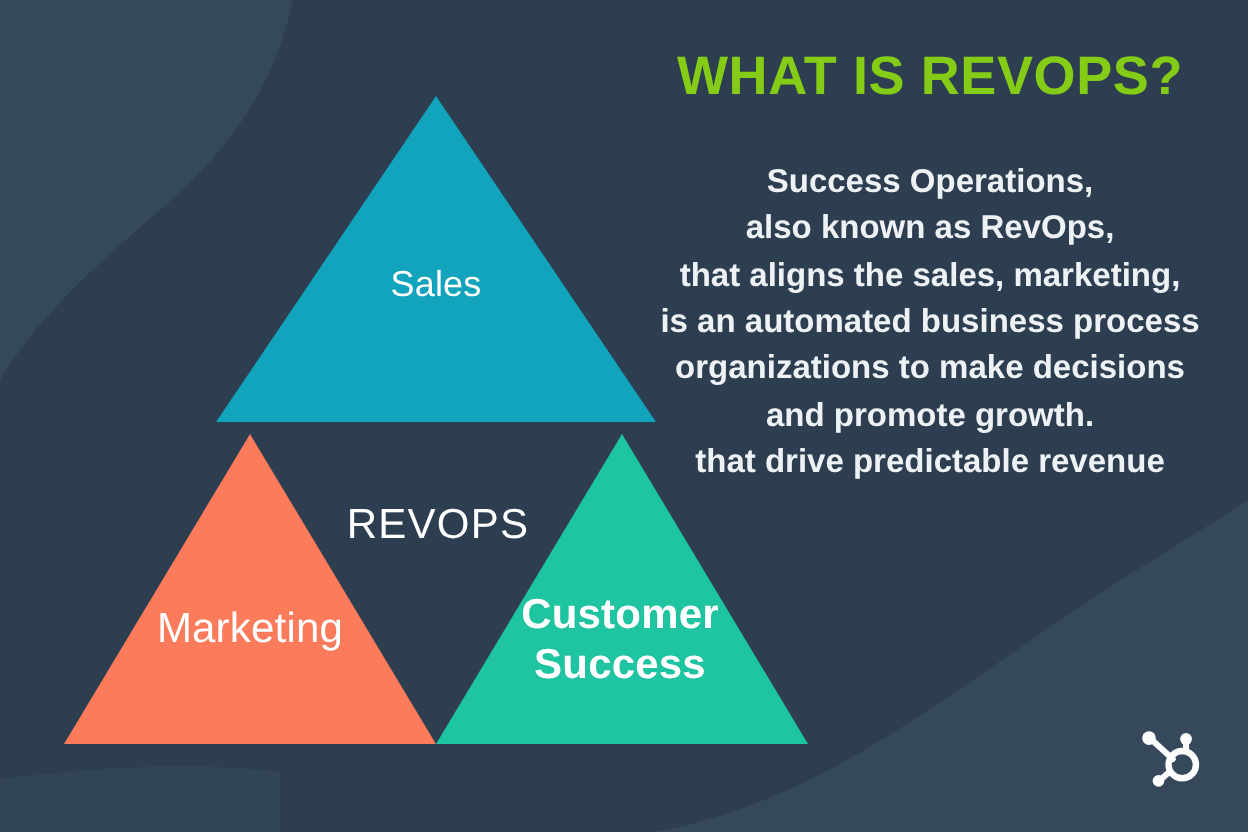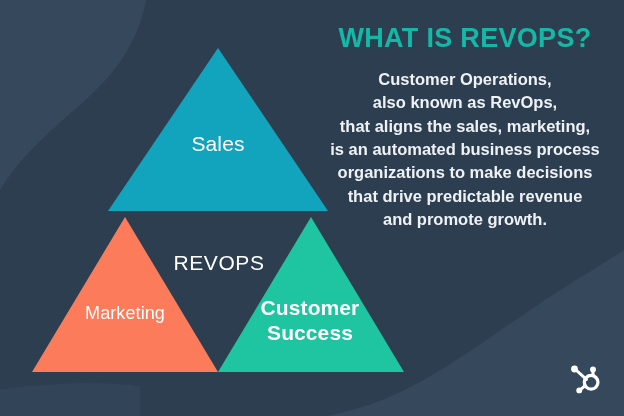--- a/index.html
+++ b/index.html
@@ -37,27 +37,27 @@
     color:#ffffff;
     text-align:center;
     letter-spacing:0.1px;
     white-space:pre-line;
     line-height:1.18;
     text-shadow:0 0 1px rgba(0,0,0,0.05);
   }
   #label-sales {
     left:168px; top:132px;
     width:100px;
-    font-size:21px;
+    font-size:18px;
     font-weight:400;
   }
   #label-marketing {
     left:60px; top:303px;
     width:130px;
-    font-size:18px;
+    font-size:21px;
     font-weight:400;
   }
   #label-customer-success {
     left:246px; top:296px;
     width:128px;
     font-size:21px;
     font-weight:700;
   }
   #label-revops {
     position:absolute;
@@ -72,26 +72,26 @@
 
   
   #copy-block {
     position:absolute;
     left:312px;
     top:24px;
     width:306px;
     text-align:center;
   }
   #heading {
-    color:#14b8a6;
+    color:#84cc16;
     font-size:27px;
     font-weight:bold;
     letter-spacing:0.3px;
     line-height:1.1;
-    margin-bottom:14px;
+    margin-bottom:26px;
   }
   #body-copy {
     color:#eef2f5;
     font-size:16.5px;
     font-weight:600;
     line-height:1.42;
   }
   #body-copy .copy-line { display:block; }
 
   
@@ -126,27 +126,27 @@
   <div class="tri-label" id="label-marketing">Marketing</div>
 
   <div class="tri-label" id="label-customer-success">Customer
 Success</div>
 
   <div id="label-revops">REVOPS</div>
 
   <div id="copy-block">
     <div id="heading">WHAT IS REVOPS?</div>
     <div id="body-copy">
-      <span class="copy-line">Customer Operations,</span>
+      <span class="copy-line">Success Operations,</span>
       <span class="copy-line">also known as RevOps,</span>
       <span class="copy-line">that aligns the sales, marketing,</span>
       <span class="copy-line">is an automated business process</span>
       <span class="copy-line">organizations to make decisions</span>
+      <span class="copy-line">and promote growth.</span>
       <span class="copy-line">that drive predictable revenue</span>
-      <span class="copy-line">and promote growth.</span>
     </div>
   </div>
 
   <svg id="logo" viewBox="0 0 40 40">
     <g stroke="#ffffff" stroke-width="3.2" stroke-linecap="round" fill="none">
       <line x1="11" y1="10" x2="22.5" y2="20.5"></line>
       <line x1="29.5" y1="11" x2="29.5" y2="16"></line>
       <line x1="20.5" y1="27.5" x2="16" y2="31.5"></line>
     </g>
     <circle cx="10" cy="9.5" r="3.6" fill="#ffffff"></circle>

